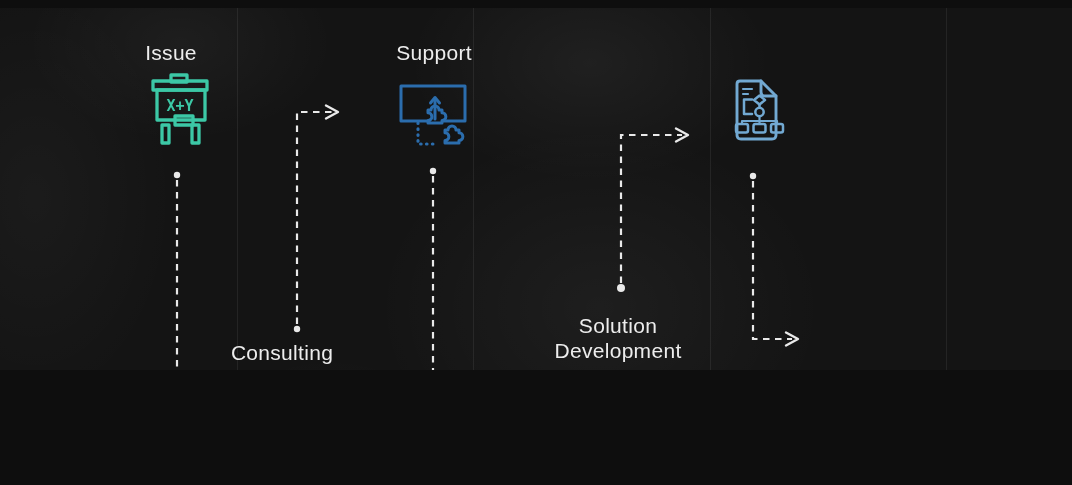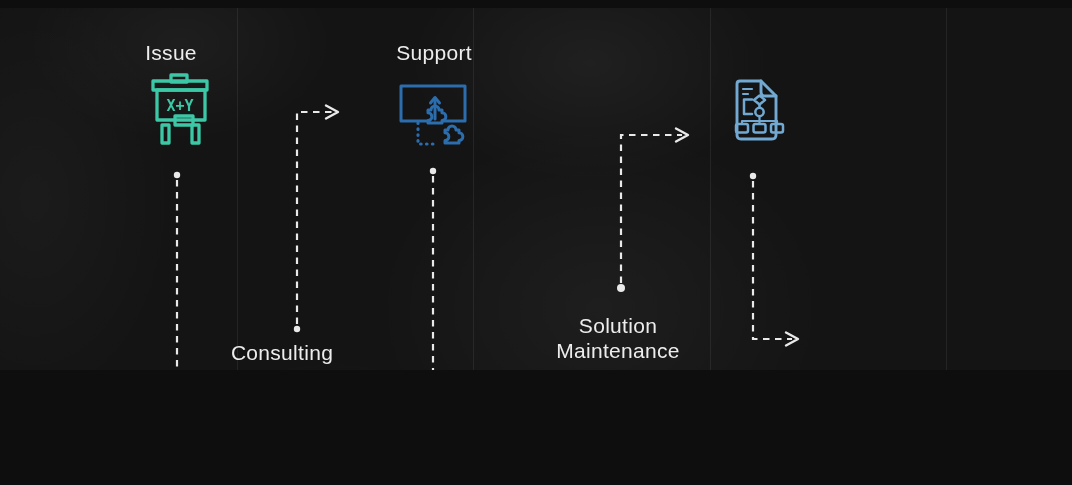--- a/index.html
+++ b/index.html
@@ -118,21 +118,21 @@
         <line x1="40" y1="46" x2="40" y2="26" stroke-linecap="round"></line>
         <path d="M35.5,30 L40,24.5 L44.5,30" stroke-linecap="round" fill="none"></path>
         <path d="M23,50 V71 H43" stroke-dasharray="0.5 5.4" stroke-width="3.2" stroke-linecap="round" fill="none"></path>
         <path class="mask" style="stroke:currentColor" transform="translate(17,20)" d="M33,50 L33,47.5 A3.8,3.8 0 1 0 33,39.8 L33,37 L36,37 A3.9,3.9 0 1 1 44,37 L47,37 L47,39.8 A3.8,3.8 0 1 1 47,47.5 L47,50 Z"></path>
       </g>
     </svg>
   </div>
 
   <div class="step-label" style="left:618px;top:305px">
     <div>Solution</div>
-    <div>Maintenance</div>
+    <div>Development</div>
   </div>
   <div class="icon" style="left:580px;top:375px">
     <svg width="80" height="80" viewBox="0 0 80 80">
       <g stroke-width="3" stroke-linejoin="round" stroke="#6c5fd9" color="#6c5fd9">
         <rect x="10" y="18" width="60" height="44" rx="3"></rect>
         <rect class="mask" x="20" y="4" width="40" height="48" rx="3" style="stroke:currentColor"></rect>
         <line x1="20" y1="15" x2="60" y2="15" stroke-width="2.4"></line>
         <circle class="fillme" cx="25.5" cy="9.5" r="1.4"></circle>
         <circle class="fillme" cx="30.5" cy="9.5" r="1.4"></circle>
         <circle class="fillme" cx="35.5" cy="9.5" r="1.4"></circle>

